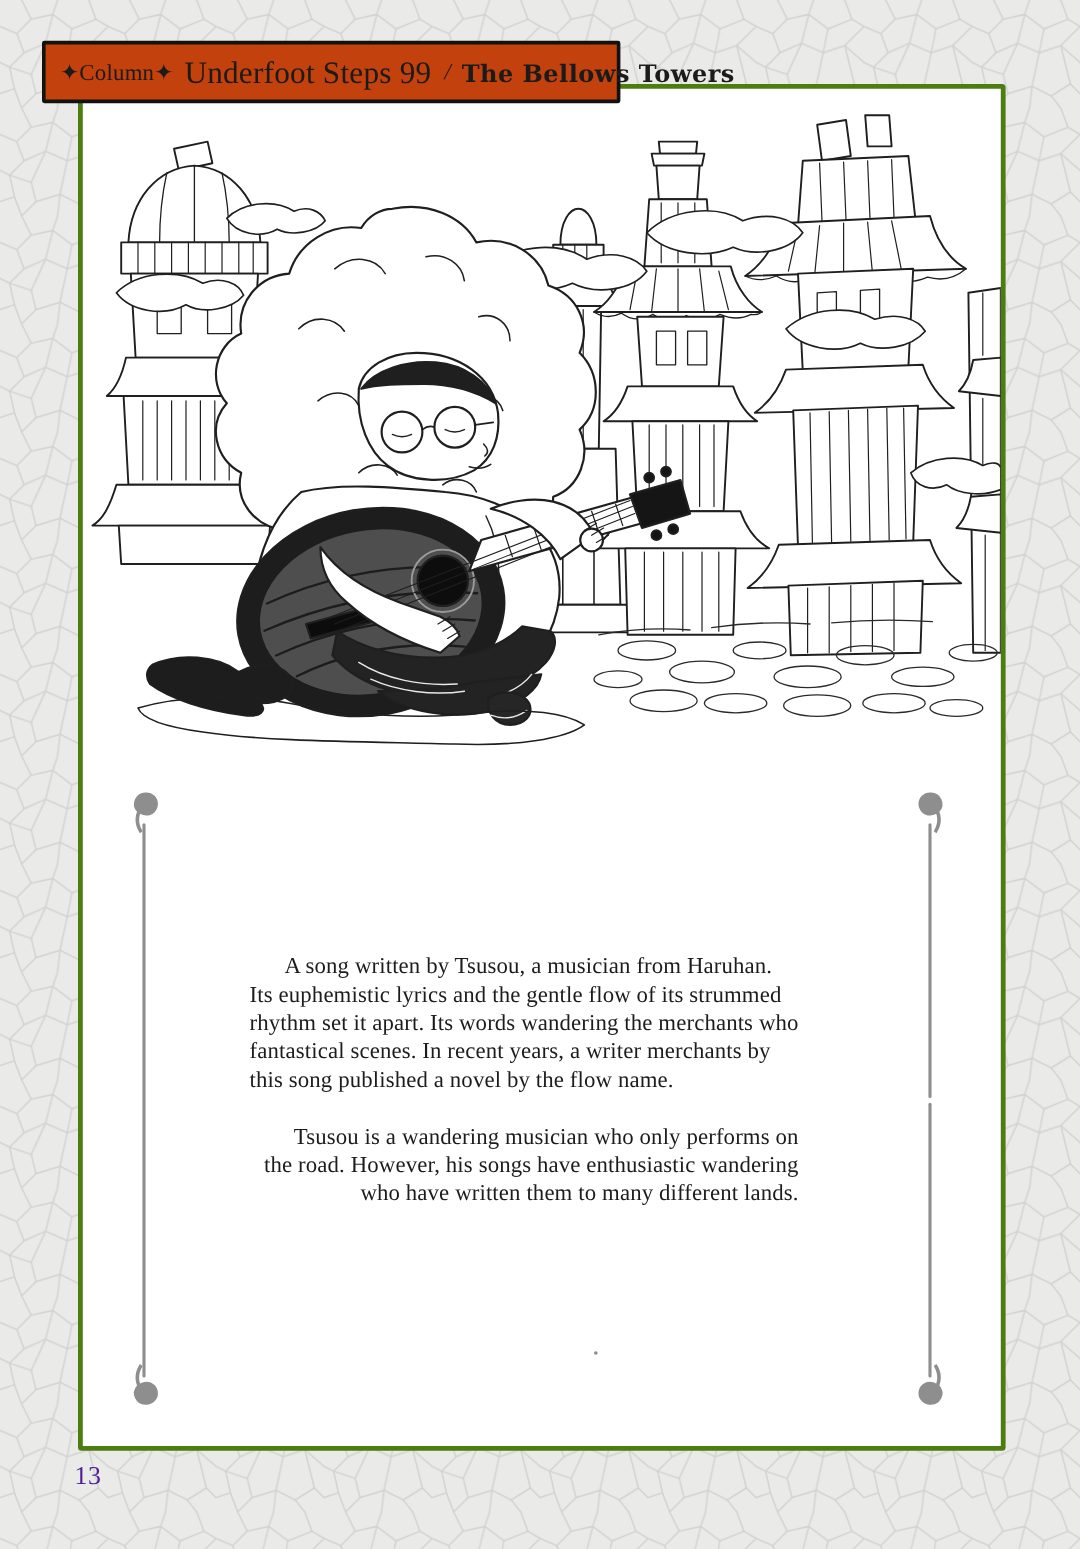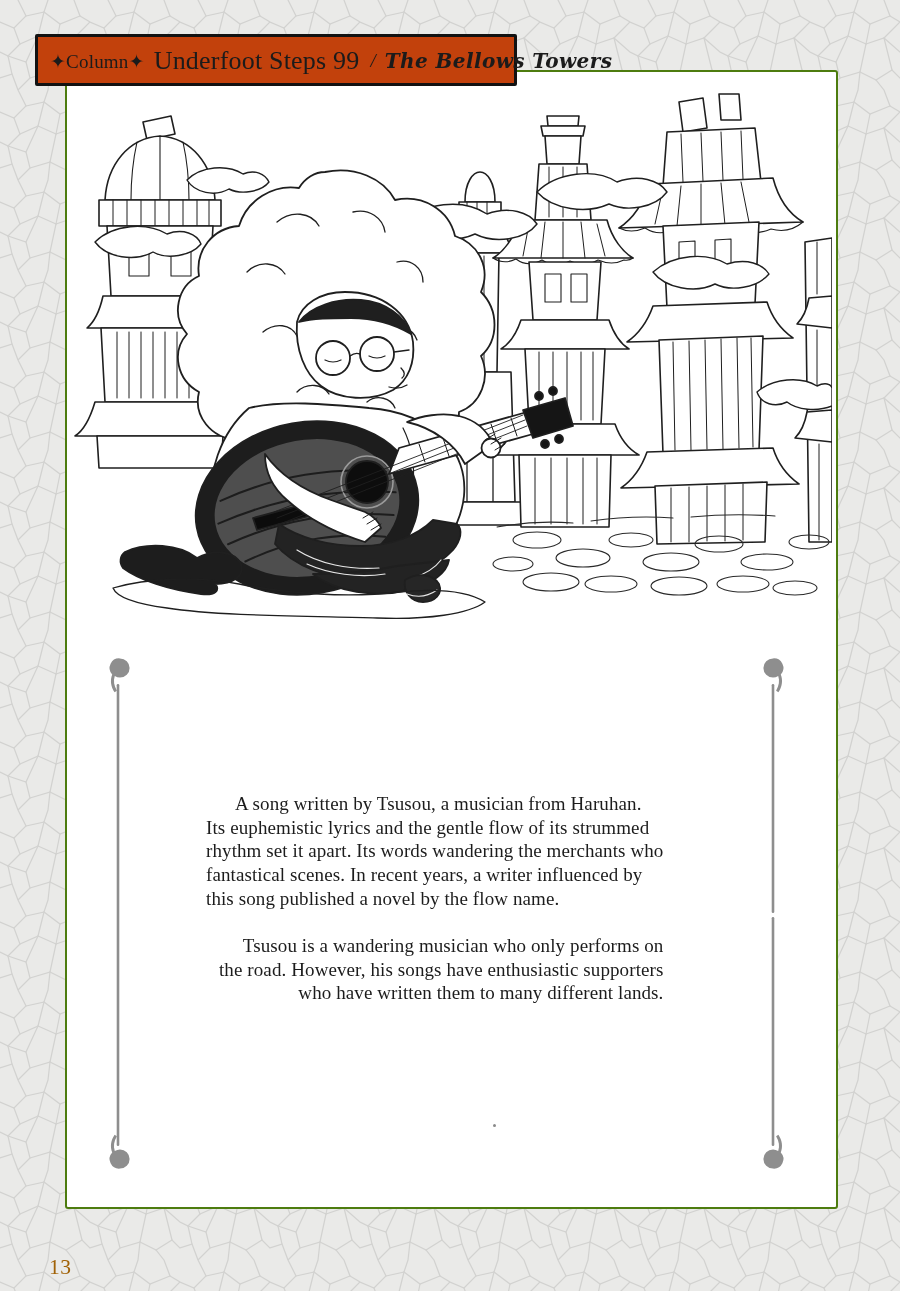--- a/index.html
+++ b/index.html
@@ -14,43 +14,43 @@
     position:absolute;left:35px;top:34px;width:482px;height:52px;
     box-sizing:border-box;background:#c2410c;border:3.5px solid #121212;
     border-radius:2px;z-index:3;
     display:flex;align-items:center;white-space:nowrap;
     padding:2px 10px 0 12px;
   }
   .col-label{font-size:19px;letter-spacing:.2px;font-family:"Liberation Serif","DejaVu Sans",serif;}
   .series-title{font-size:26px;margin-left:9px;letter-spacing:.2px;}
   .separator{font-size:19px;font-style:italic;margin:0 9px 0 11px;}
   .episode-title{
-    font-family:"DejaVu Serif",serif;font-style:italic;font-weight:bold;
+    font-family:"DejaVu Serif",serif;font-weight:bold;
     font-size:20px;letter-spacing:.4px;
   }
   
   .main-panel{
     position:absolute;left:65px;top:70px;width:773px;height:1139px;
-    box-sizing:border-box;background:#fff;border:2px solid #4d7c0f;
+    box-sizing:border-box;background:#fff;border:4px solid #4d7c0f;
     border-radius:3px;z-index:2;
   }
   .illu{position:absolute;left:0;top:0;width:765px;height:560px;}
   .ornaments{position:absolute;left:0;top:0;width:765px;height:1131px;}
   
   .text-block{
     position:absolute;left:139px;top:720px;white-space:nowrap;
     font-size:19px;line-height:23.7px;letter-spacing:.1px;color:#1c1c1c;
   }
   .para2{margin-top:23.5px;text-align:right;}
   .line.indent{padding-left:29px;}
   .print-dot{position:absolute;left:426px;top:1052px;width:3px;height:3px;
     background:#8a8a8a;border-radius:50%;}
   
-  .page-number{position:absolute;left:49px;top:1218px;z-index:2;
-    font-size:21.5px;color:#a16207;letter-spacing:.5px;margin-top:37px;}
+  .page-number{position:absolute;left:62px;top:1218px;z-index:2;
+    font-size:21.5px;color:#4c1d95;letter-spacing:.5px;}
 </style>
 </head>
 <body>
 
 <svg class="texture" xmlns="http://www.w3.org/2000/svg" width="900" height="1291">
   <defs>
     <pattern id="crackle" width="90" height="90" patternUnits="userSpaceOnUse">
       <rect width="90" height="90" fill="#eaeae8"></rect>
       <g fill="none" stroke="#d2d2d0" stroke-width="1.2" stroke-linecap="round">
         <path d="M18 0 L26 16 L14 28 L0 22"></path>
@@ -252,26 +252,26 @@
       <rect x="704.7" y="845" width="2.6" height="229" rx="1.3"></rect>
       <use href="#comma" transform="translate(706 1087) scale(-1 -1)"></use>
     </g>
   </svg>
 
   <div class="text-block">
     <div>
       <div class="line indent">A song written by Tsusou, a musician from Haruhan.</div>
       <div class="line">Its euphemistic lyrics and the gentle flow of its strummed</div>
       <div class="line">rhythm set it apart. Its words wandering the merchants who</div>
-      <div class="line">fantastical scenes. In recent years, a writer influenced by</div>
+      <div class="line">fantastical scenes. In recent years, a writer merchants by</div>
       <div class="line">this song published a novel by the flow name.</div>
     </div>
     <div class="para2">
       <div class="line indent">Tsusou is a wandering musician who only performs on</div>
-      <div class="line">the road. However, his songs have enthusiastic supporters</div>
+      <div class="line">the road. However, his songs have enthusiastic wandering</div>
       <div class="line">who have written them to many different lands.</div>
     </div>
   </div>
 
   <div class="print-dot"></div>
 </div>
 
 <div class="header-box">
   <span class="col-label">✦Column✦</span>
   <span class="series-title">Underfoot Steps 99</span>

